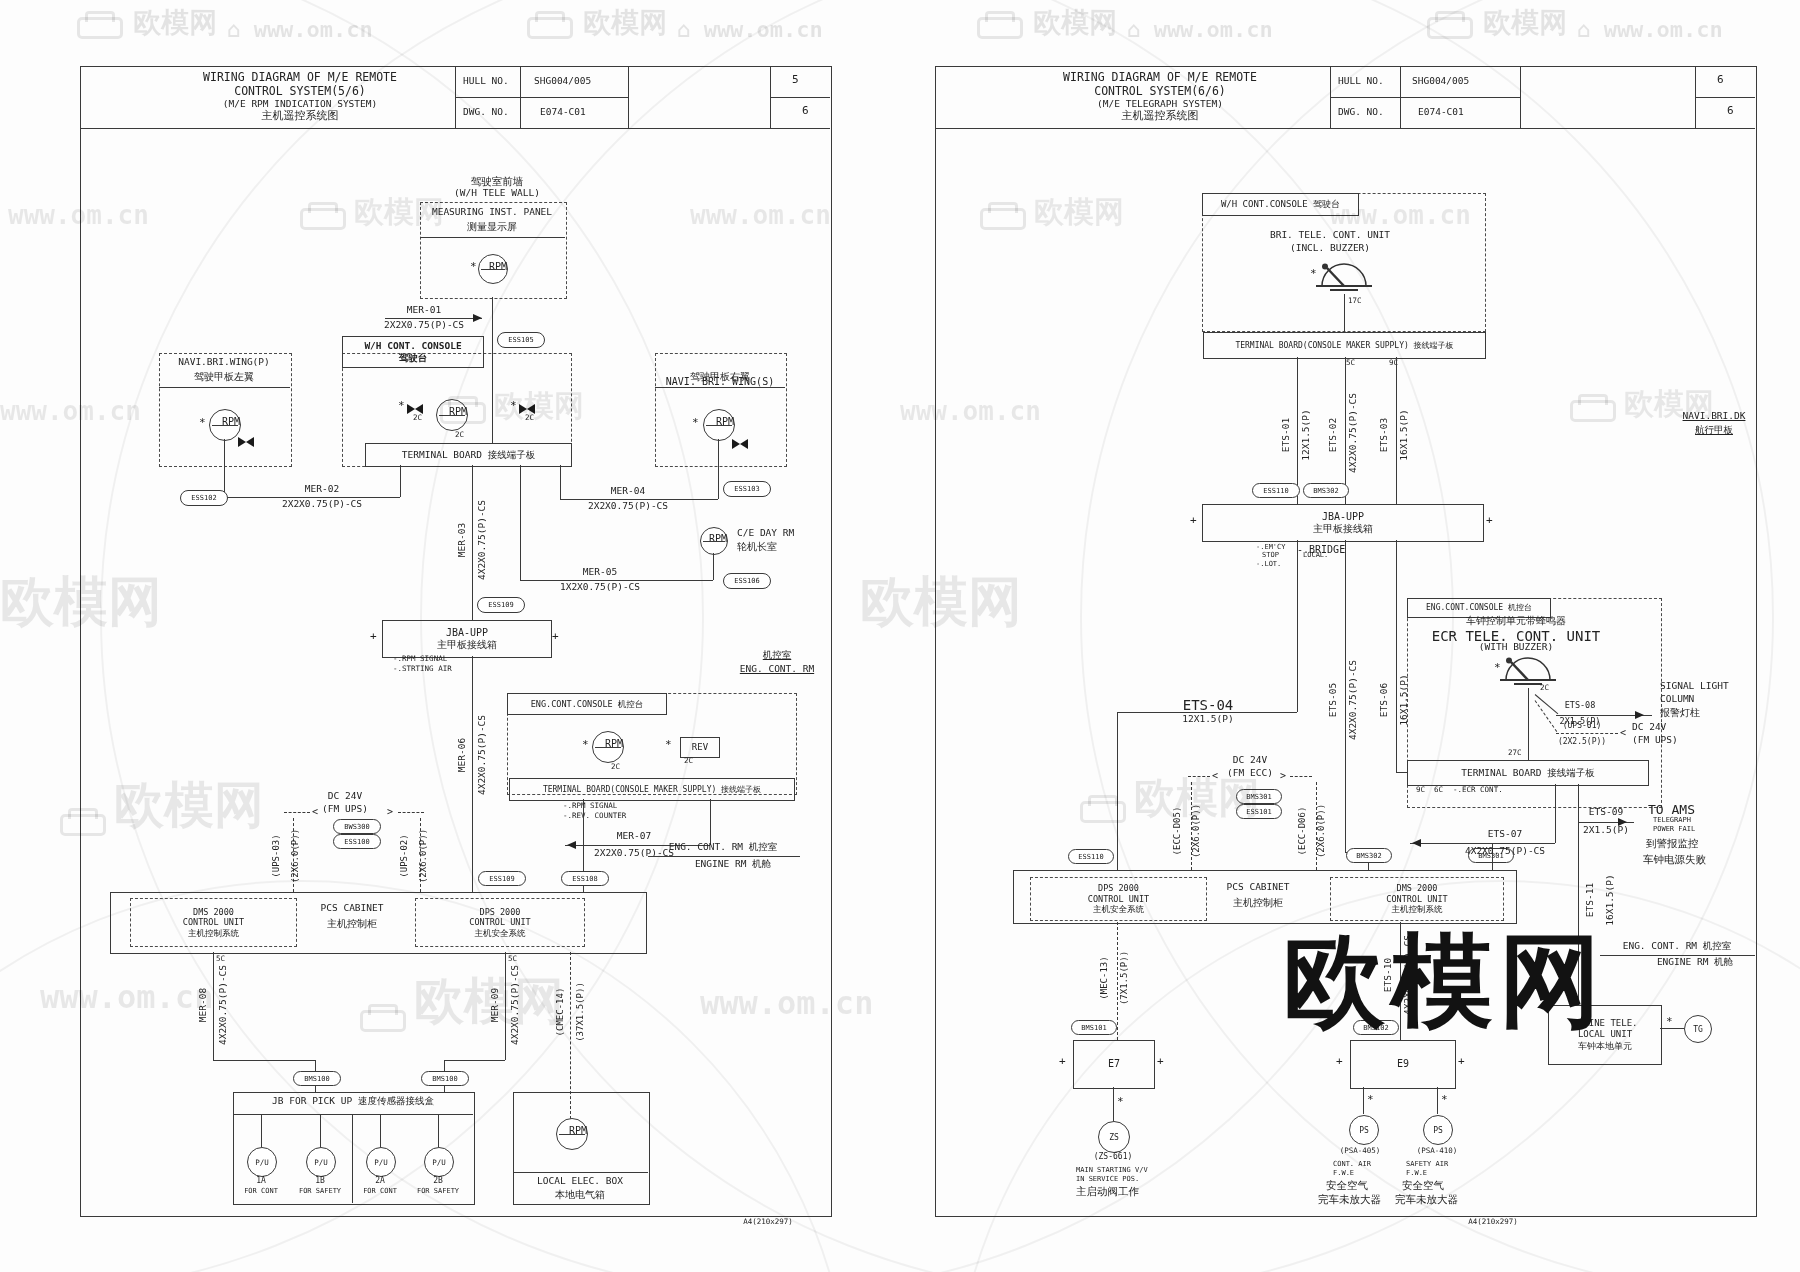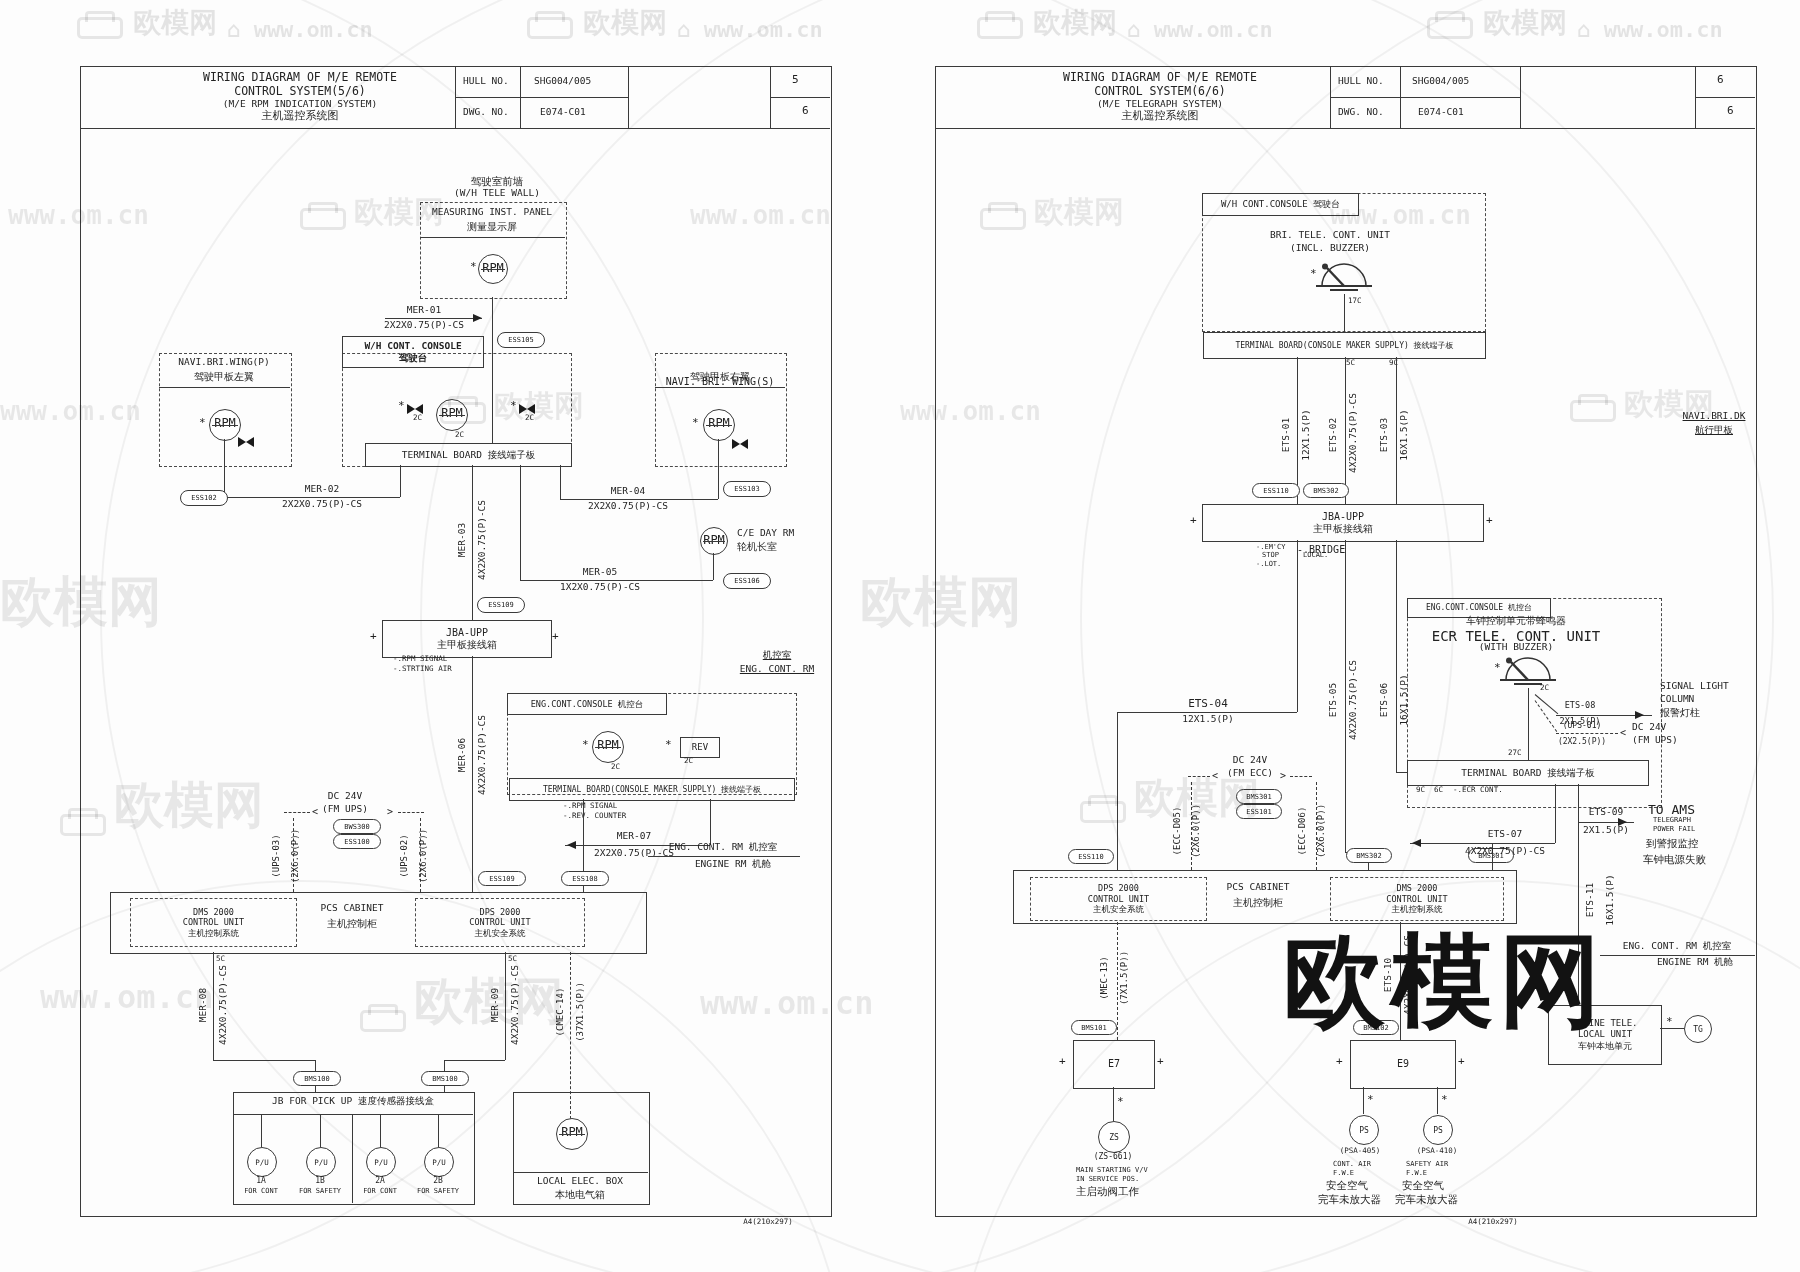--- a/index.html
+++ b/index.html
@@ -16,21 +16,21 @@
   .lbl{position:absolute;white-space:nowrap;line-height:1.1}
   .lbl.c{transform:translateX(-50%)}
   .lbl.u{text-decoration:underline}
   .vlbl{position:absolute;white-space:nowrap;transform:translate(-50%,-50%) rotate(-90deg);line-height:1}
   .oval{position:absolute;border:1px solid #3a3a3a;border-radius:9px;display:flex;align-items:center;
         justify-content:center;background:#fff;font-size:7px;letter-spacing:0}
   .circle{position:absolute;border:1.2px solid #3a3a3a;border-radius:50%;display:flex;align-items:center;
         justify-content:center;background:#fff}
   .gauge{position:relative}
   .gauge::after{content:"";position:absolute;left:2px;right:2px;top:50%;border-top:1px solid #3a3a3a}
-  .gauge span{position:absolute;top:20%;width:100%;text-align:center;font-size:12px}
+  .gauge span{position:absolute;top:20%;width:100%;text-align:right;font-size:10px}
   .bowtie{position:absolute;width:16px;height:10px;display:flex}
   .bowtie .l{width:0;height:0;border-top:5px solid transparent;border-bottom:5px solid transparent;border-left:8px solid #1a1a1a}
   .bowtie .r{width:0;height:0;border-top:5px solid transparent;border-bottom:5px solid transparent;border-right:8px solid #1a1a1a}
   .tri{position:absolute;width:0;height:0}
   .tri.r{border-top:4px solid transparent;border-bottom:4px solid transparent;border-left:9px solid #222}
   .tri.l{border-top:4px solid transparent;border-bottom:4px solid transparent;border-right:9px solid #222}
   .sline{position:absolute;height:0;border-top:1px solid #3a3a3a;transform-origin:left center}
   .sline.dash{border-top-style:dashed}
   .lever svg{display:block}
   
@@ -452,21 +452,21 @@
     <div class="lbl sheet-layer" style="left: 1190px; top: 515px; font-size: 11px;">+</div>
     <div class="lbl sheet-layer" style="left: 1486px; top: 515px; font-size: 11px;">+</div>
     <div class="lbl sheet-layer" style="left: 1256px; top: 544px; font-size: 7px;">-.EM'CY</div>
     <div class="lbl sheet-layer" style="left: 1262px; top: 552px; font-size: 7px;">STOP</div>
     <div class="lbl sheet-layer" style="left: 1256px; top: 561px; font-size: 7px;">-.LOT.</div>
     <div class="lbl sheet-layer" style="left: 1297px; top: 544px; font-size: 10px;">-.BRIDGE</div>
     <div class="lbl sheet-layer" style="left: 1303px; top: 552px; font-size: 7px;">LOCAL.</div>
     <div class="vline sheet-layer" style="left: 1297px; top: 540px; height: 172px;"></div>
     <div class="hline sheet-layer" style="left: 1117px; top: 712px; width: 180px;"></div>
     <div class="vline sheet-layer" style="left: 1117px; top: 712px; height: 158px;"></div>
-    <div class="lbl c sheet-layer" style="left: 1208px; top: 698px; font-size: 11px;">ETS-04</div>
+    <div class="lbl c sheet-layer" style="left: 1208px; top: 698px; font-size: 14px;">ETS-04</div>
     <div class="lbl c sheet-layer" style="left: 1208px; top: 714px; font-size: 9.5px;">12X1.5(P)</div>
     <div class="vline sheet-layer" style="left: 1345px; top: 540px; height: 312px;"></div>
     <div class="hline sheet-layer" style="left: 1345px; top: 852px; width: 23px;"></div>
     <div class="vline sheet-layer" style="left: 1368px; top: 852px; height: 18px;"></div>
     <div class="vlbl sheet-layer" style="left: 1333px; top: 700px; font-size: 9.5px;">ETS-05</div>
     <div class="vlbl sheet-layer" style="left: 1353px; top: 700px; font-size: 9.5px;">4X2X0.75(P)-CS</div>
     <div class="vline sheet-layer" style="left: 1396px; top: 540px; height: 232px;"></div>
     <div class="hline sheet-layer" style="left: 1396px; top: 772px; width: 11px;"></div>
     <div class="vlbl sheet-layer" style="left: 1384px; top: 700px; font-size: 9.5px;">ETS-06</div>
     <div class="vlbl sheet-layer" style="left: 1404px; top: 700px; font-size: 9.5px;">16X1.5(P)</div>

